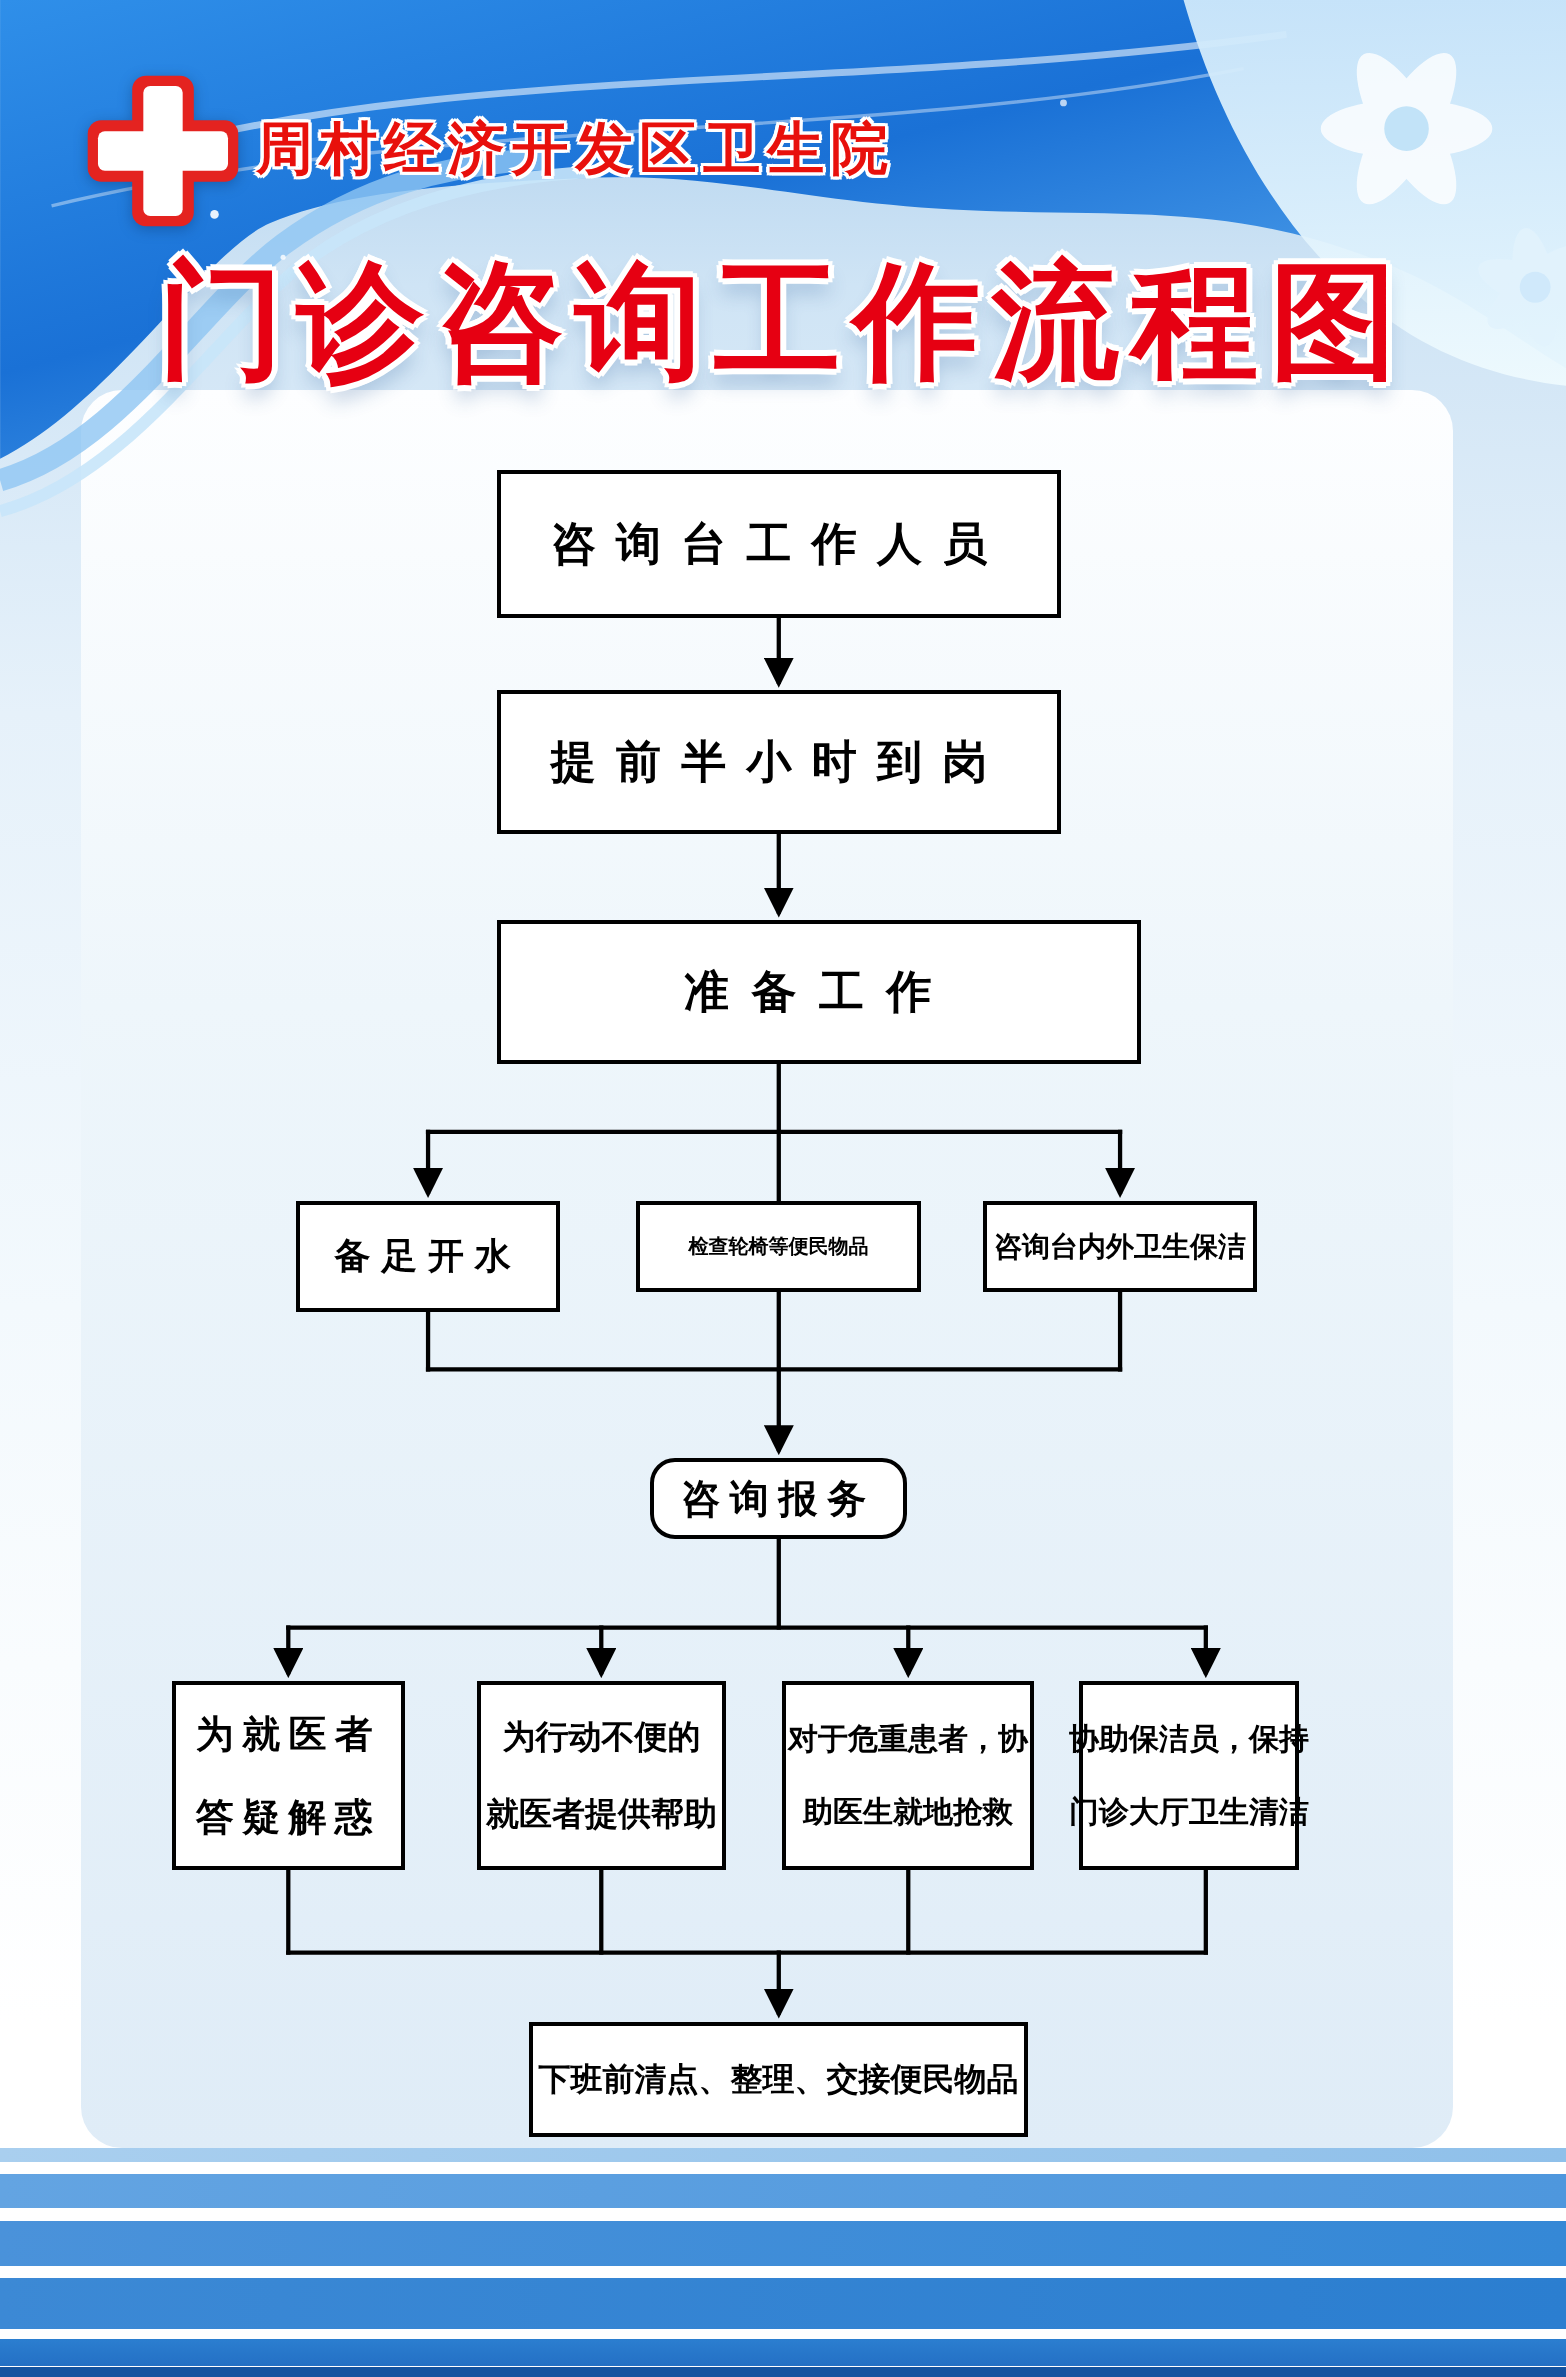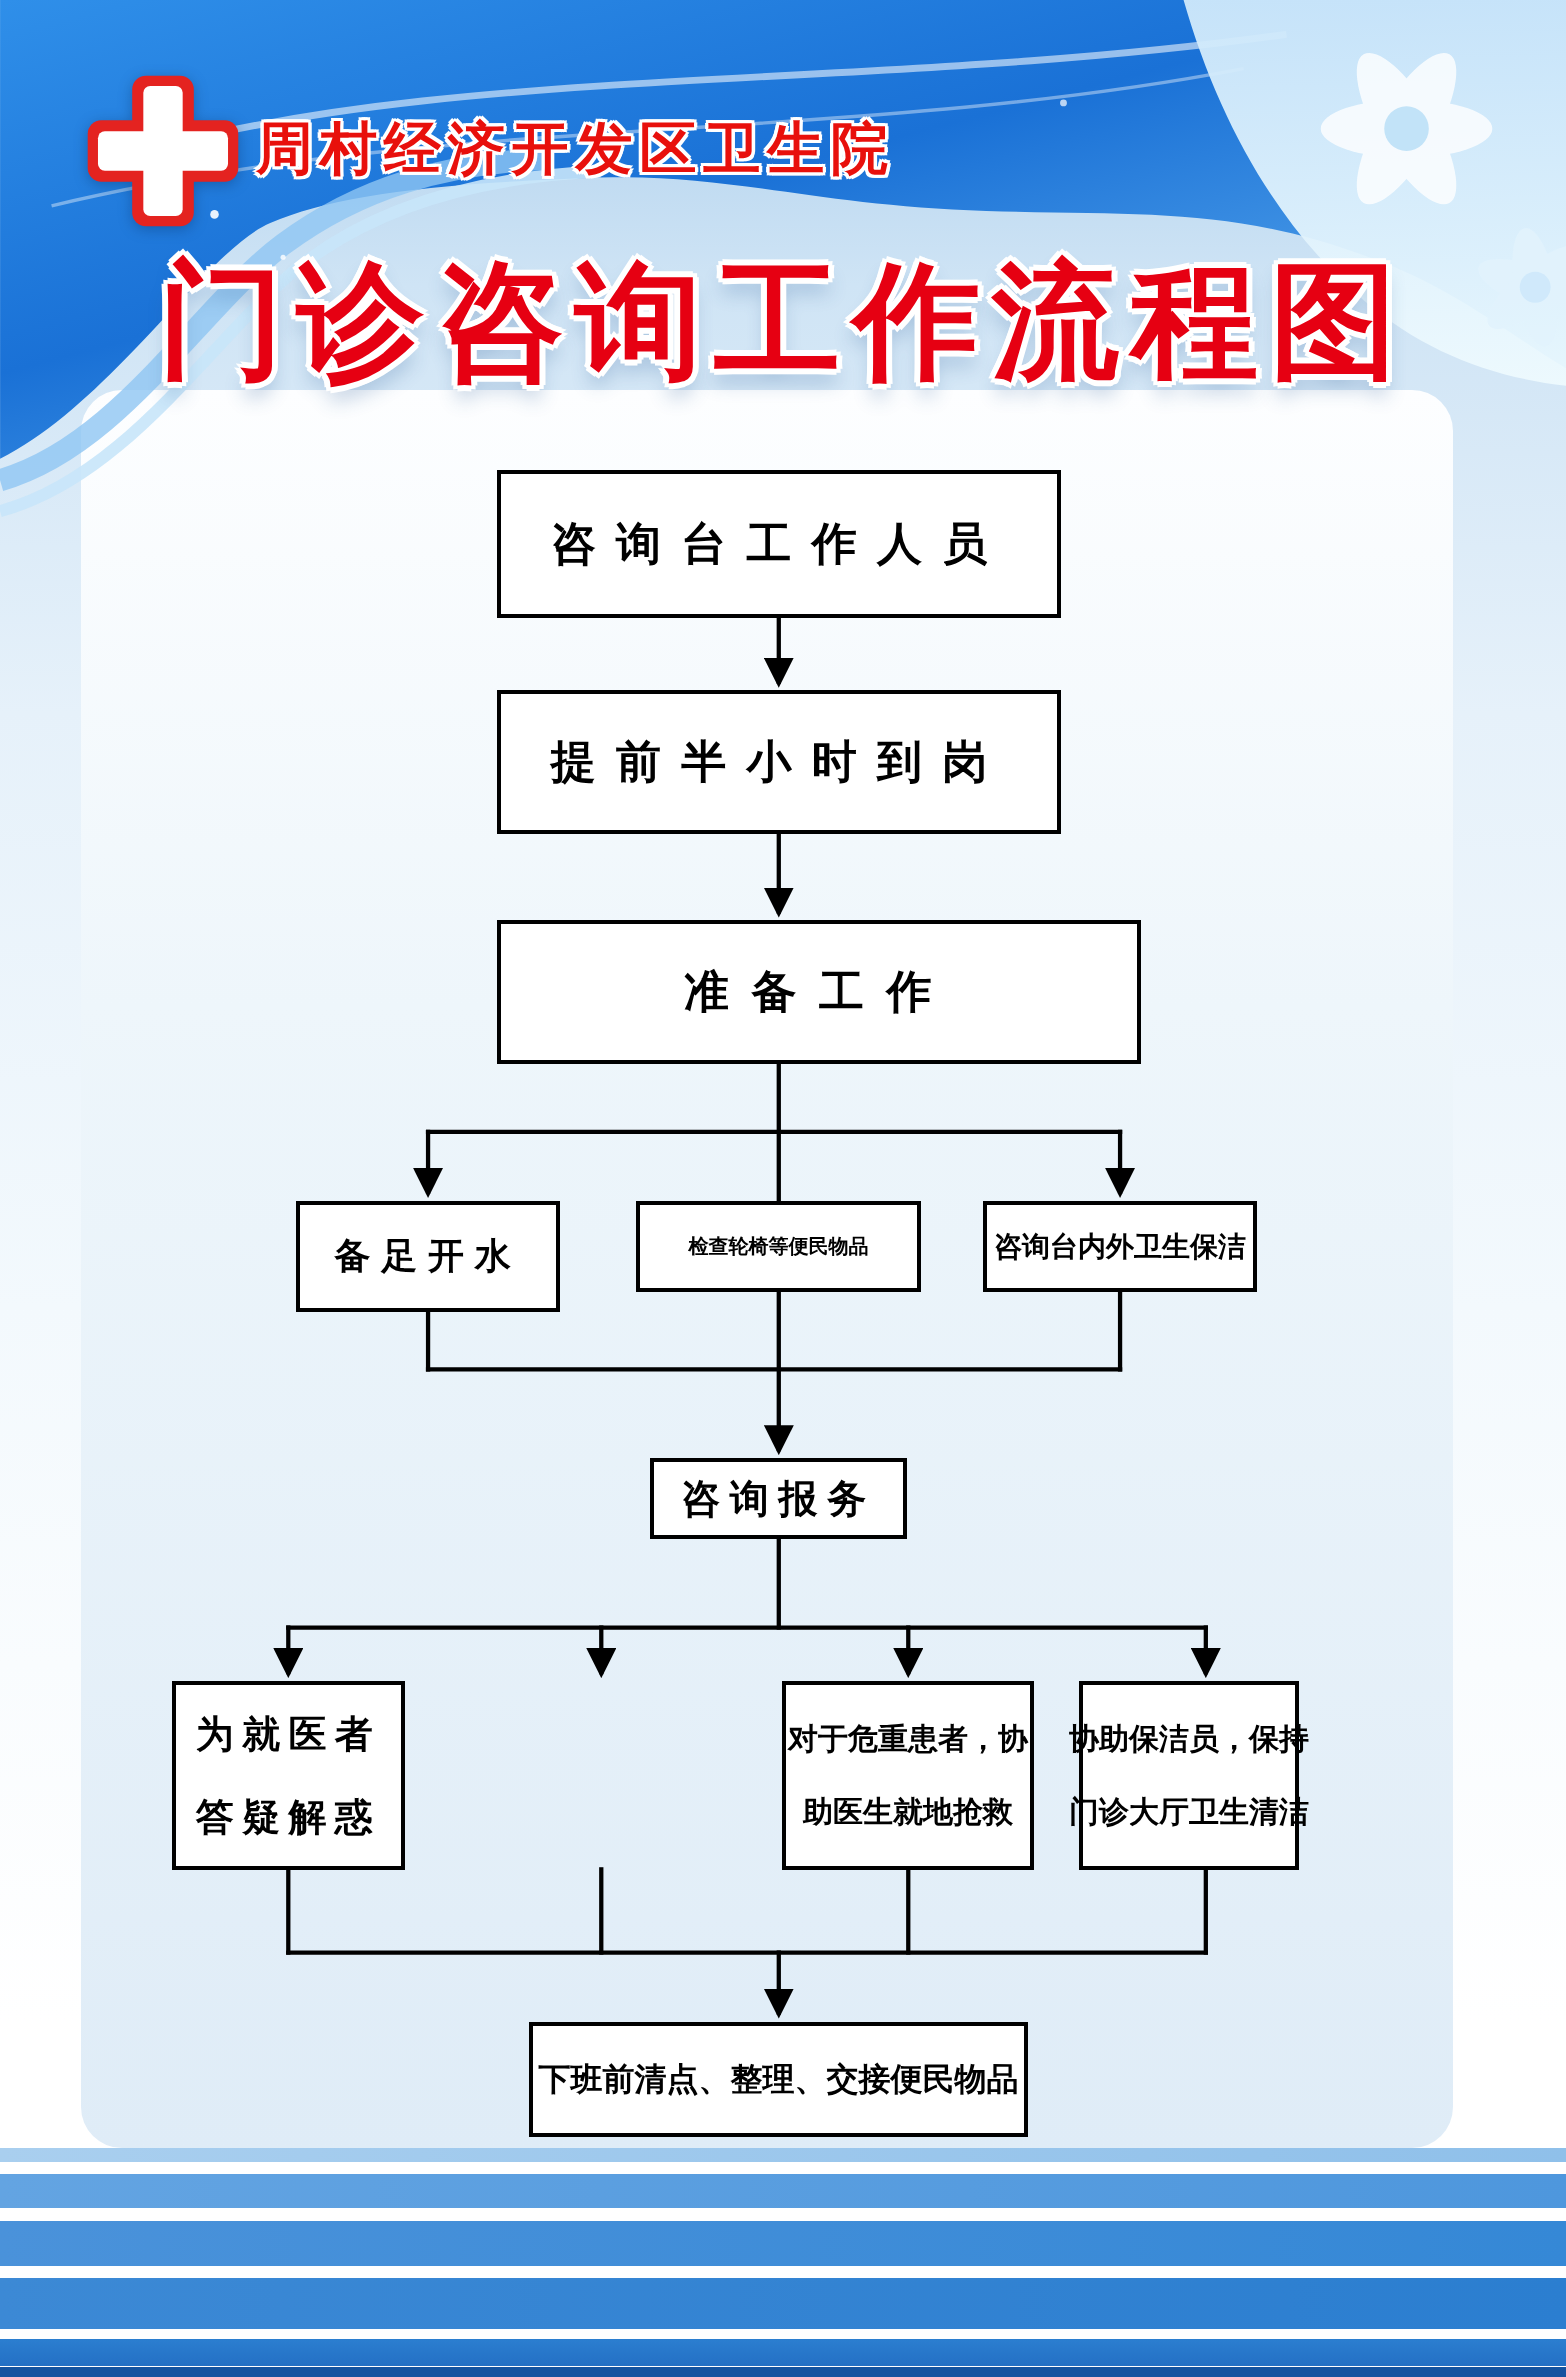--- a/index.html
+++ b/index.html
@@ -34,21 +34,21 @@
     display:flex;flex-direction:column;align-items:center;justify-content:center;
     color:#000;font-weight:600;text-align:center;box-sizing:border-box;white-space:nowrap;
   }
   .node .line{margin:16px 0;}
   .n-staff     {left:497px; top:470px;  width:564px;height:148px;font-size:45px;letter-spacing:.45em;}
   .n-arrive    {left:497px; top:690px;  width:564px;height:144px;font-size:45px;letter-spacing:.45em;}
   .n-prepare   {left:497px; top:920px; width:644px;height:144px;font-size:45px;letter-spacing:.5em;}
   .n-water     {left:296px; top:1201px; width:264px;height:111px;font-size:36px;letter-spacing:.3em;}
   .n-wheelchair{left:636px; top:1201px; width:285px;height:91px;font-size:20px;}
   .n-cleaning  {left:983px;top:1201px; width:274px;height:91px;font-size:28px;}
-  .n-service   {left:650px; top:1458px; width:257px;height:81px; font-size:39px;letter-spacing:.25em;}
+  .n-service   {left:650px; top:1458px; width:257px;height:81px; font-size:39px;letter-spacing:.25em;border-radius:25px;}
   .n-answer    {left:172px; top:1681px; width:233px;height:189px;font-size:38px;letter-spacing:.22em;}
   .n-mobility  {left:477px; top:1681px; width:249px;height:189px;font-size:33px;}
   .n-rescue    {left:782px; top:1681px; width:252px;height:189px;font-size:30px;}
   .n-keepclean {left:1079px;top:1681px; width:220px;height:189px;font-size:30px;}
   .n-handover  {left:529px; top:2022px; width:499px;height:115px;font-size:32px;}
   .footer{position:absolute;left:0;bottom:0;width:1567px;height:240px;z-index:5;}
   .stripe{position:absolute;left:0;width:1567px;}
   .s1{top:11px; height:13.7px;background:linear-gradient(90deg,#a9cfef,#8fc0ea);}
   .s2{top:37px; height:34px;background:linear-gradient(90deg,#63a4e2,#4e97dd);}
   .s3{top:84px; height:45px;background:linear-gradient(90deg,#4a92da,#3588d6);}
@@ -146,20 +146,24 @@
   <div class="node n-prepare">准备工作</div>
   <div class="node n-water">备足开水</div>
   <div class="node n-wheelchair">检查轮椅等便民物品</div>
   <div class="node n-cleaning">咨询台内外卫生保洁</div>
   <div class="node n-service">咨询报务</div>
 
   <div class="node n-answer">
     <div class="line">为就医者</div>
     <div class="line">答疑解惑</div>
   </div>
+  <div class="node n-mobility">
+    <div class="line">为行动不便的</div>
+    <div class="line">就医者提供帮助</div>
+  </div>
   <div class="node n-rescue">
     <div class="line">对于危重患者，协</div>
     <div class="line">助医生就地抢救</div>
   </div>
   <div class="node n-keepclean">
     <div class="line">协助保洁员，保持</div>
     <div class="line">门诊大厅卫生清洁</div>
   </div>
 
   <div class="node n-handover">下班前清点、整理、交接便民物品</div>

